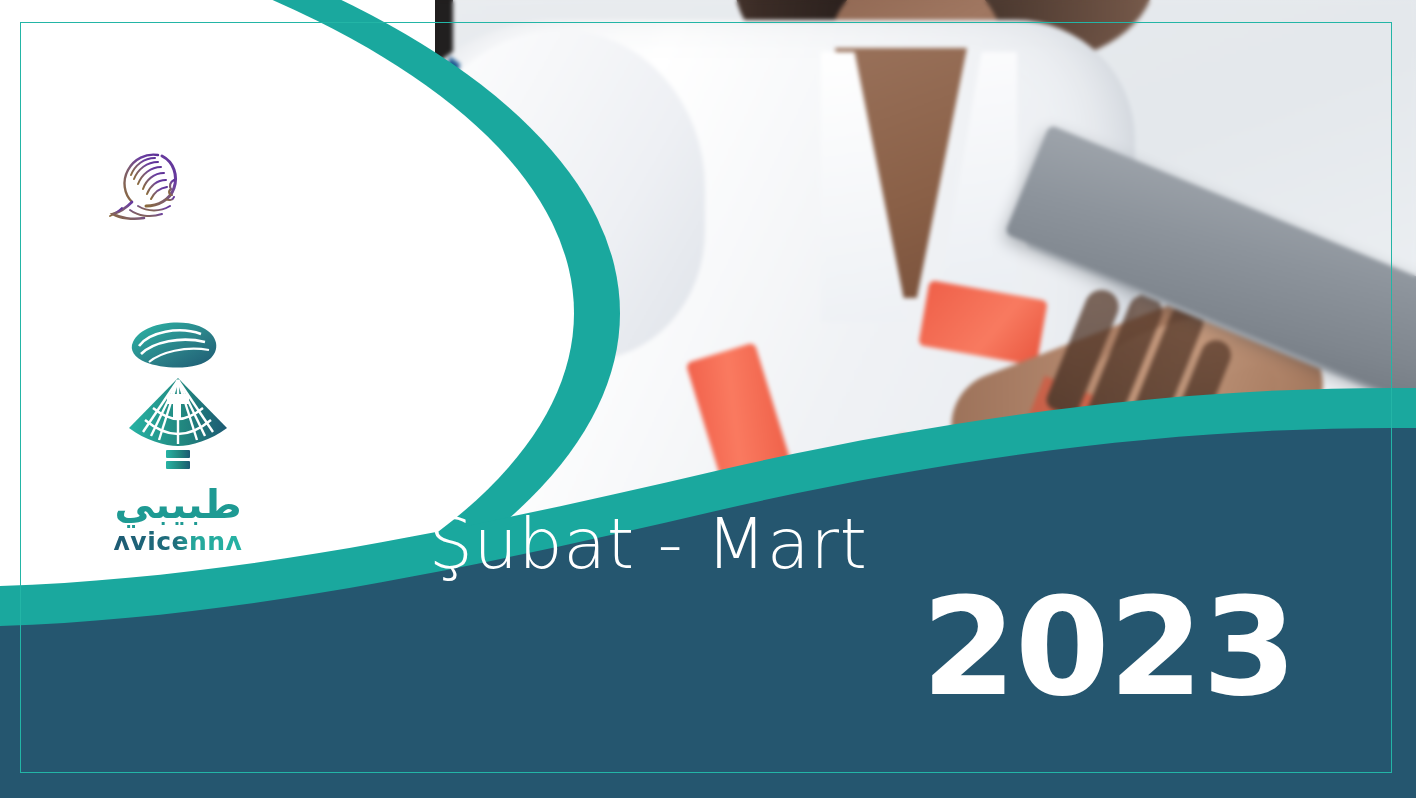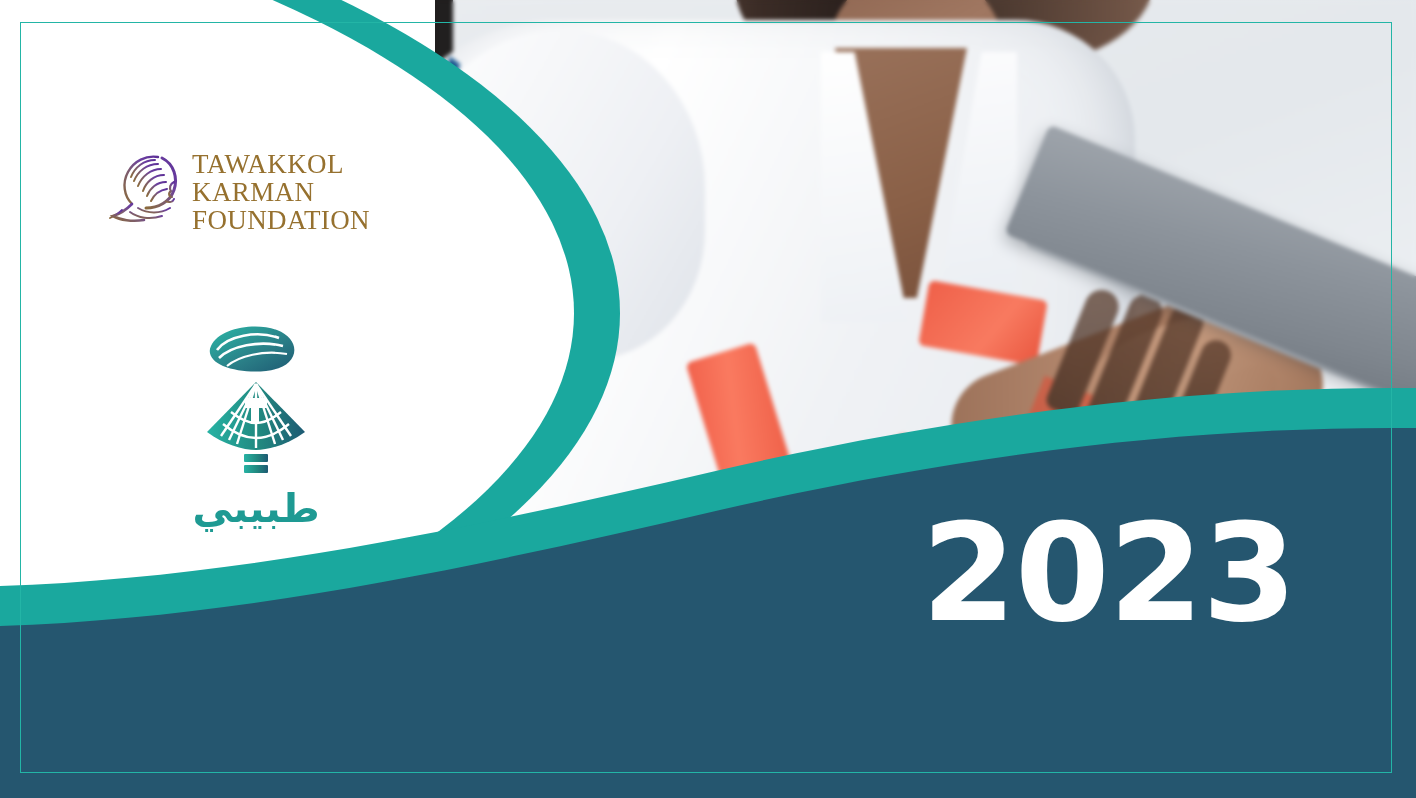--- a/index.html
+++ b/index.html
@@ -300,21 +300,20 @@
     color: #96712f;
     font-size: 27px;
     line-height: 1.04;
     letter-spacing: .4px;
     font-weight: 400;
     white-space: pre-line;
     text-align: left;
   }
   #avicenna-logo {
     margin-top: 86px;
-    margin-left: 78px;
     width: 140px;
     text-align: center;
   }
   #avicenna-arabic {
     font-family: "DejaVu Sans", sans-serif;
     font-size: 40px;
     font-weight: 700;
     color: #1e9a93;
     line-height: 1;
     margin-top: 6px;
@@ -392,20 +391,21 @@
   <div id="white-panel"></div>
 
   <svg id="wave" viewBox="0 0 1416 420" preserveAspectRatio="none">
 
     <path fill="#1aa89e" d="M0,208 C240,200 470,150 720,92 C980,32 1210,8 1416,10 L1416,56 C1210,54 980,78 720,138 C470,196 240,246 0,254 Z"></path>
 
     <path fill="#25566f" d="M0,248 C240,240 470,190 720,132 C980,72 1210,48 1416,50 L1416,420 L0,420 Z"></path>
   </svg>
 
   <div id="date-block">
+    <div id="date-range">Şubat - Mart</div>
     <div id="date-year">2023</div>
   </div>
 
   <div id="logo-stack">
 
     <div id="tkf-logo">
       <span id="tkf-mark">
         <svg width="74" height="76" viewBox="0 0 74 76">
           <defs>
             <linearGradient id="tkfGrad" x1="0" y1="1" x2="1" y2="0">
@@ -430,23 +430,20 @@
             <path d="M66,30 C62,32 61,36 63,39 C60,41 61,45 64,45" stroke-width="2.2"></path>
             <path d="M58,49 C61,51 65,50 66,47" stroke-width="2"></path>
 
             <path d="M24,52 C18,58 12,62 5,64 C12,68 24,70 36,68" stroke-width="2.6"></path>
             <path d="M14,58 C10,62 6,64 2,66" stroke-width="1.8"></path>
             <path d="M22,60 C30,66 42,68 54,64" stroke-width="2"></path>
             <path d="M30,56 C40,62 52,62 62,56" stroke-width="2"></path>
           </g>
         </svg>
       </span>
-      <span id="tkf-wordmark">TAWAKKOL
-KARMAN
-FOUNDATION</span>
     </div>
 
     <div id="avicenna-logo">
       <span>
         <svg width="118" height="158" viewBox="0 0 118 158">
           <defs>
             <linearGradient id="avGrad" x1="0" y1="0.5" x2="1" y2="0.5">
               <stop offset="0%" stop-color="#27b3a4"></stop>
               <stop offset="55%" stop-color="#21877f"></stop>
               <stop offset="100%" stop-color="#1d5a73"></stop>
@@ -486,18 +483,31 @@
             <path d="M48,78 h22 v10 h-8 v14 h-8 v-14 h-6 z" fill="#ffffff"></path>
           </g>
 
           <g fill="url(#avGrad)">
             <rect x="47" y="134" width="24" height="8" rx="1"></rect>
             <rect x="47" y="145" width="24" height="8" rx="1"></rect>
           </g>
         </svg>
       </span>
       <div id="avicenna-arabic">طبيبي</div>
+      <div id="avicenna-latin">
+        <svg width="140" height="30" viewBox="0 0 140 30">
+          <defs>
+            <linearGradient id="avTextGrad" x1="0" y1="0" x2="1" y2="0">
+              <stop offset="0%" stop-color="#1d5a73"></stop>
+              <stop offset="48%" stop-color="#1f6f7d"></stop>
+              <stop offset="62%" stop-color="#25a79b"></stop>
+              <stop offset="100%" stop-color="#27b3a4"></stop>
+            </linearGradient>
+          </defs>
+          <text x="70" y="24" text-anchor="middle" font-family="'DejaVu Sans', sans-serif" font-size="25" font-weight="800" letter-spacing="0.5" fill="url(#avTextGrad)">ᴧvicennᴧ</text>
+        </svg>
+      </div>
     </div>
   </div>
 
   <div id="frame"></div>
 
 </div>
 
 </body></html>

